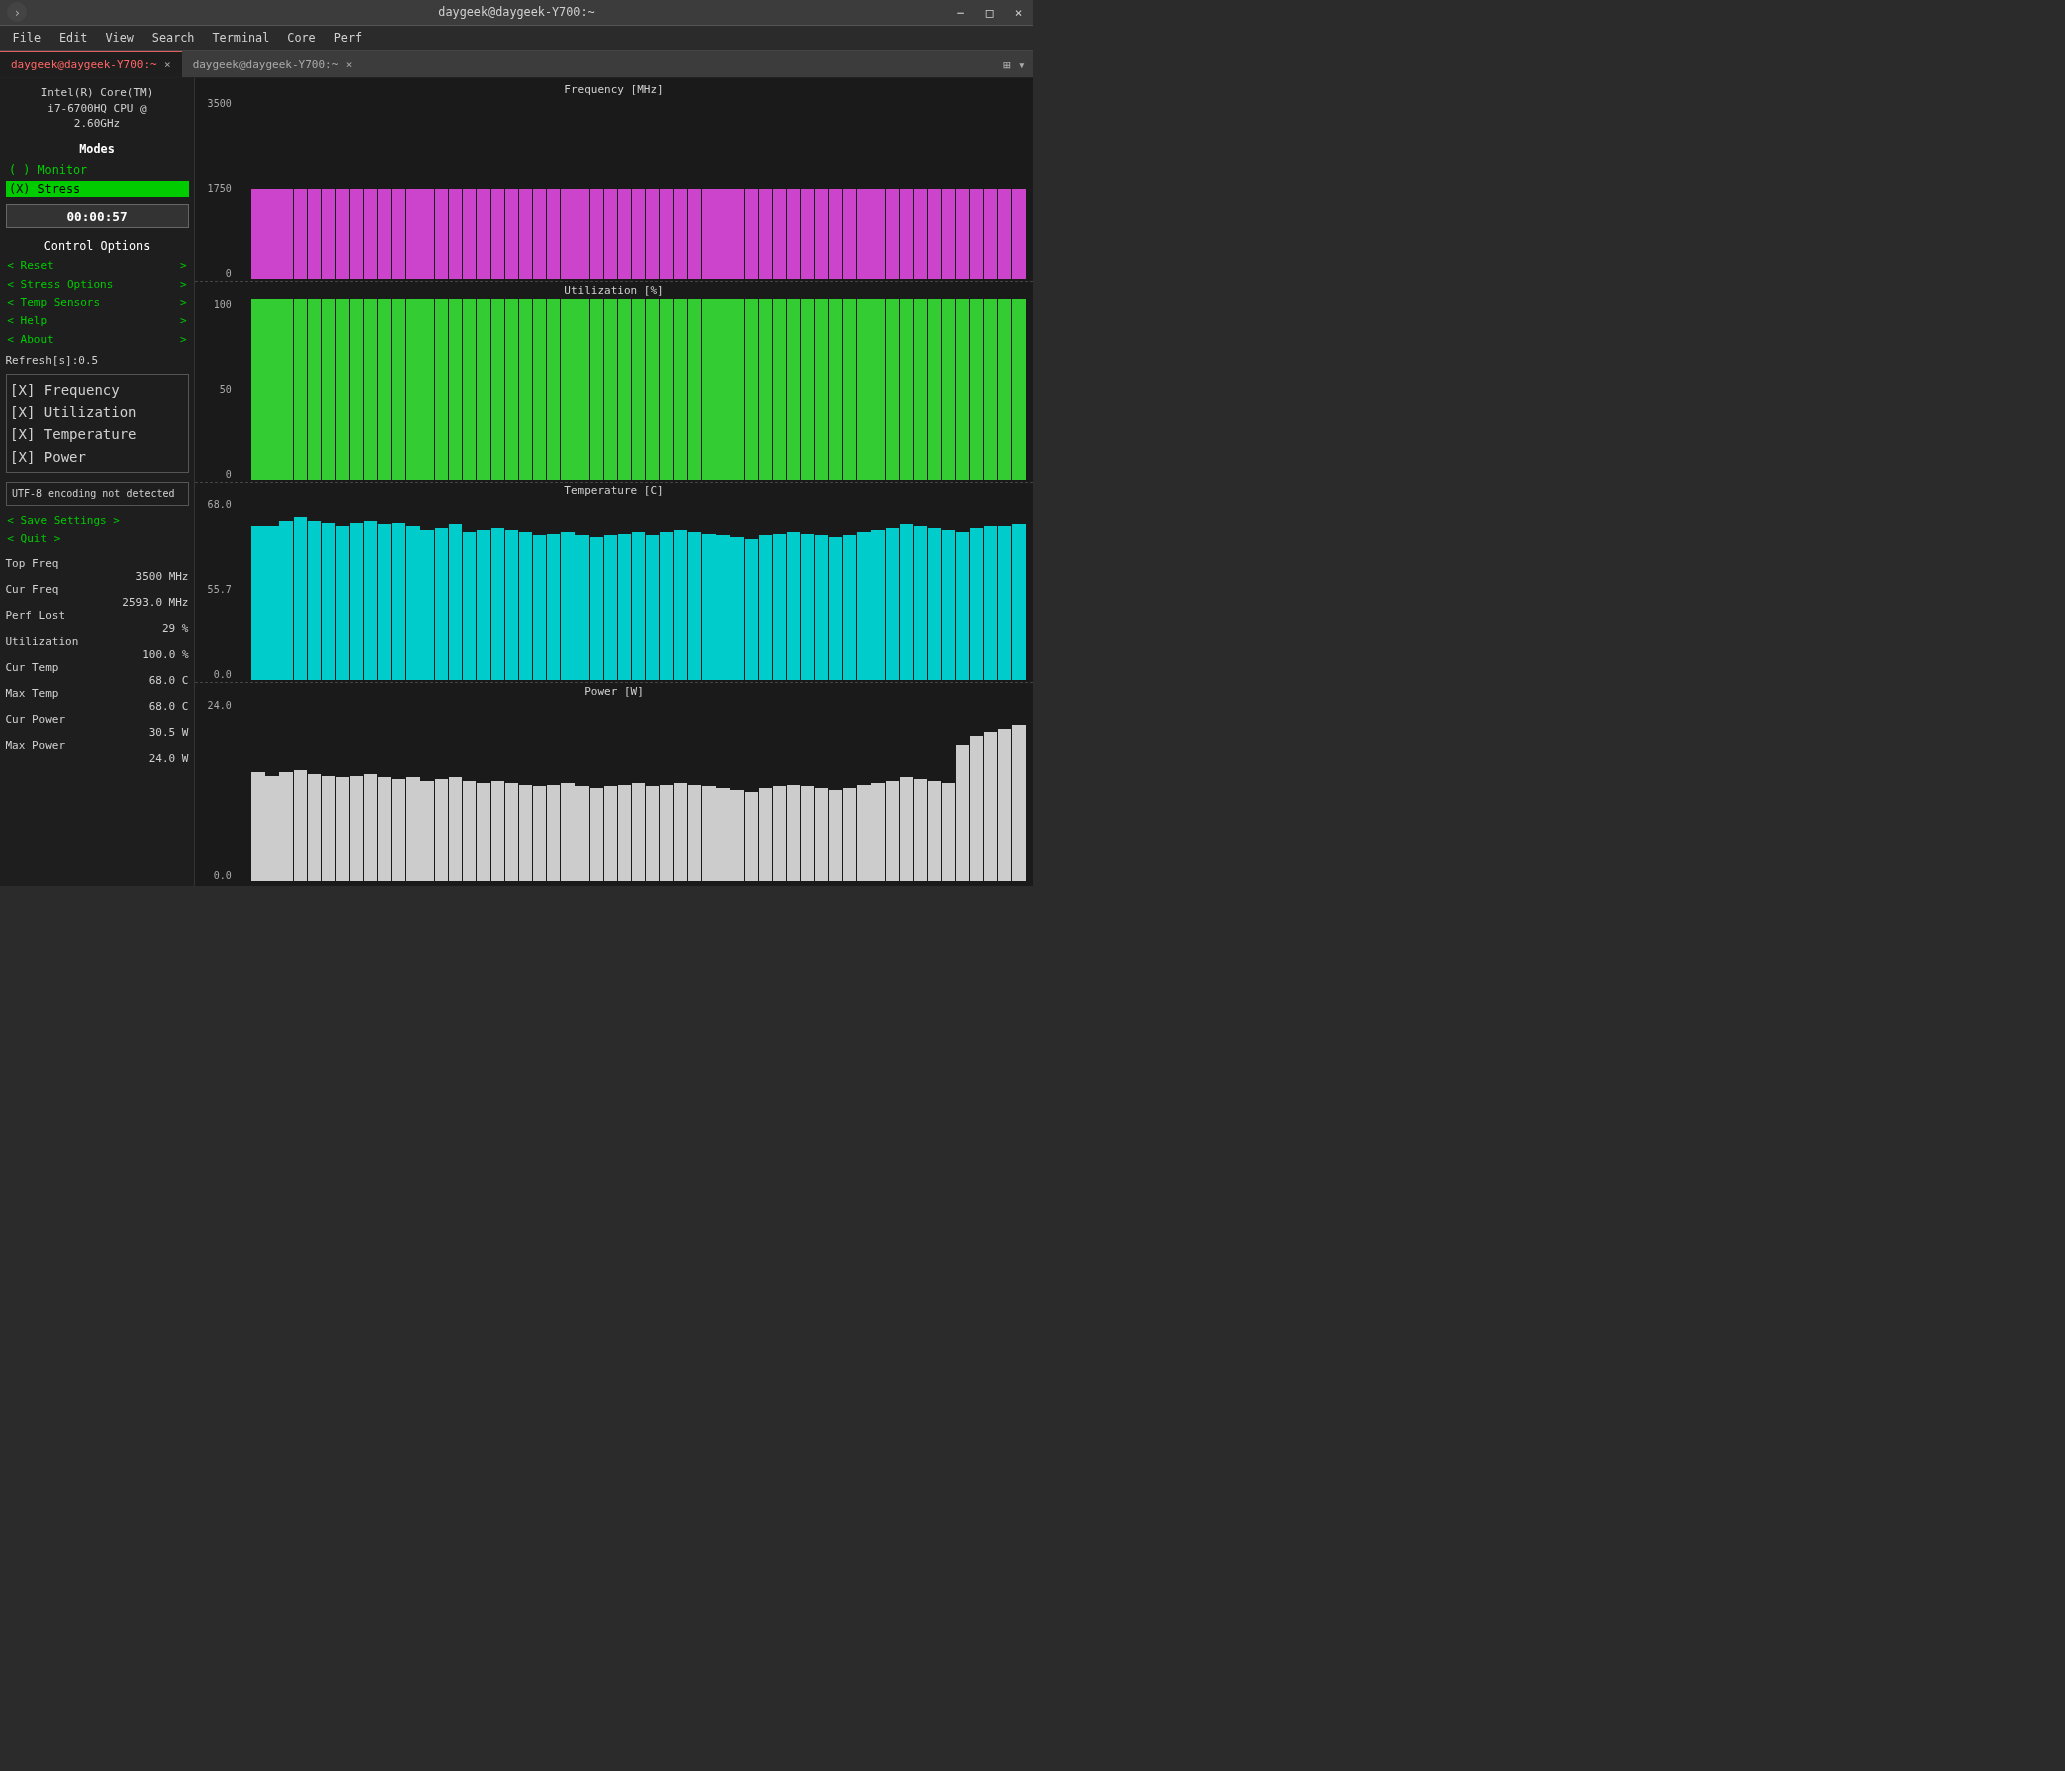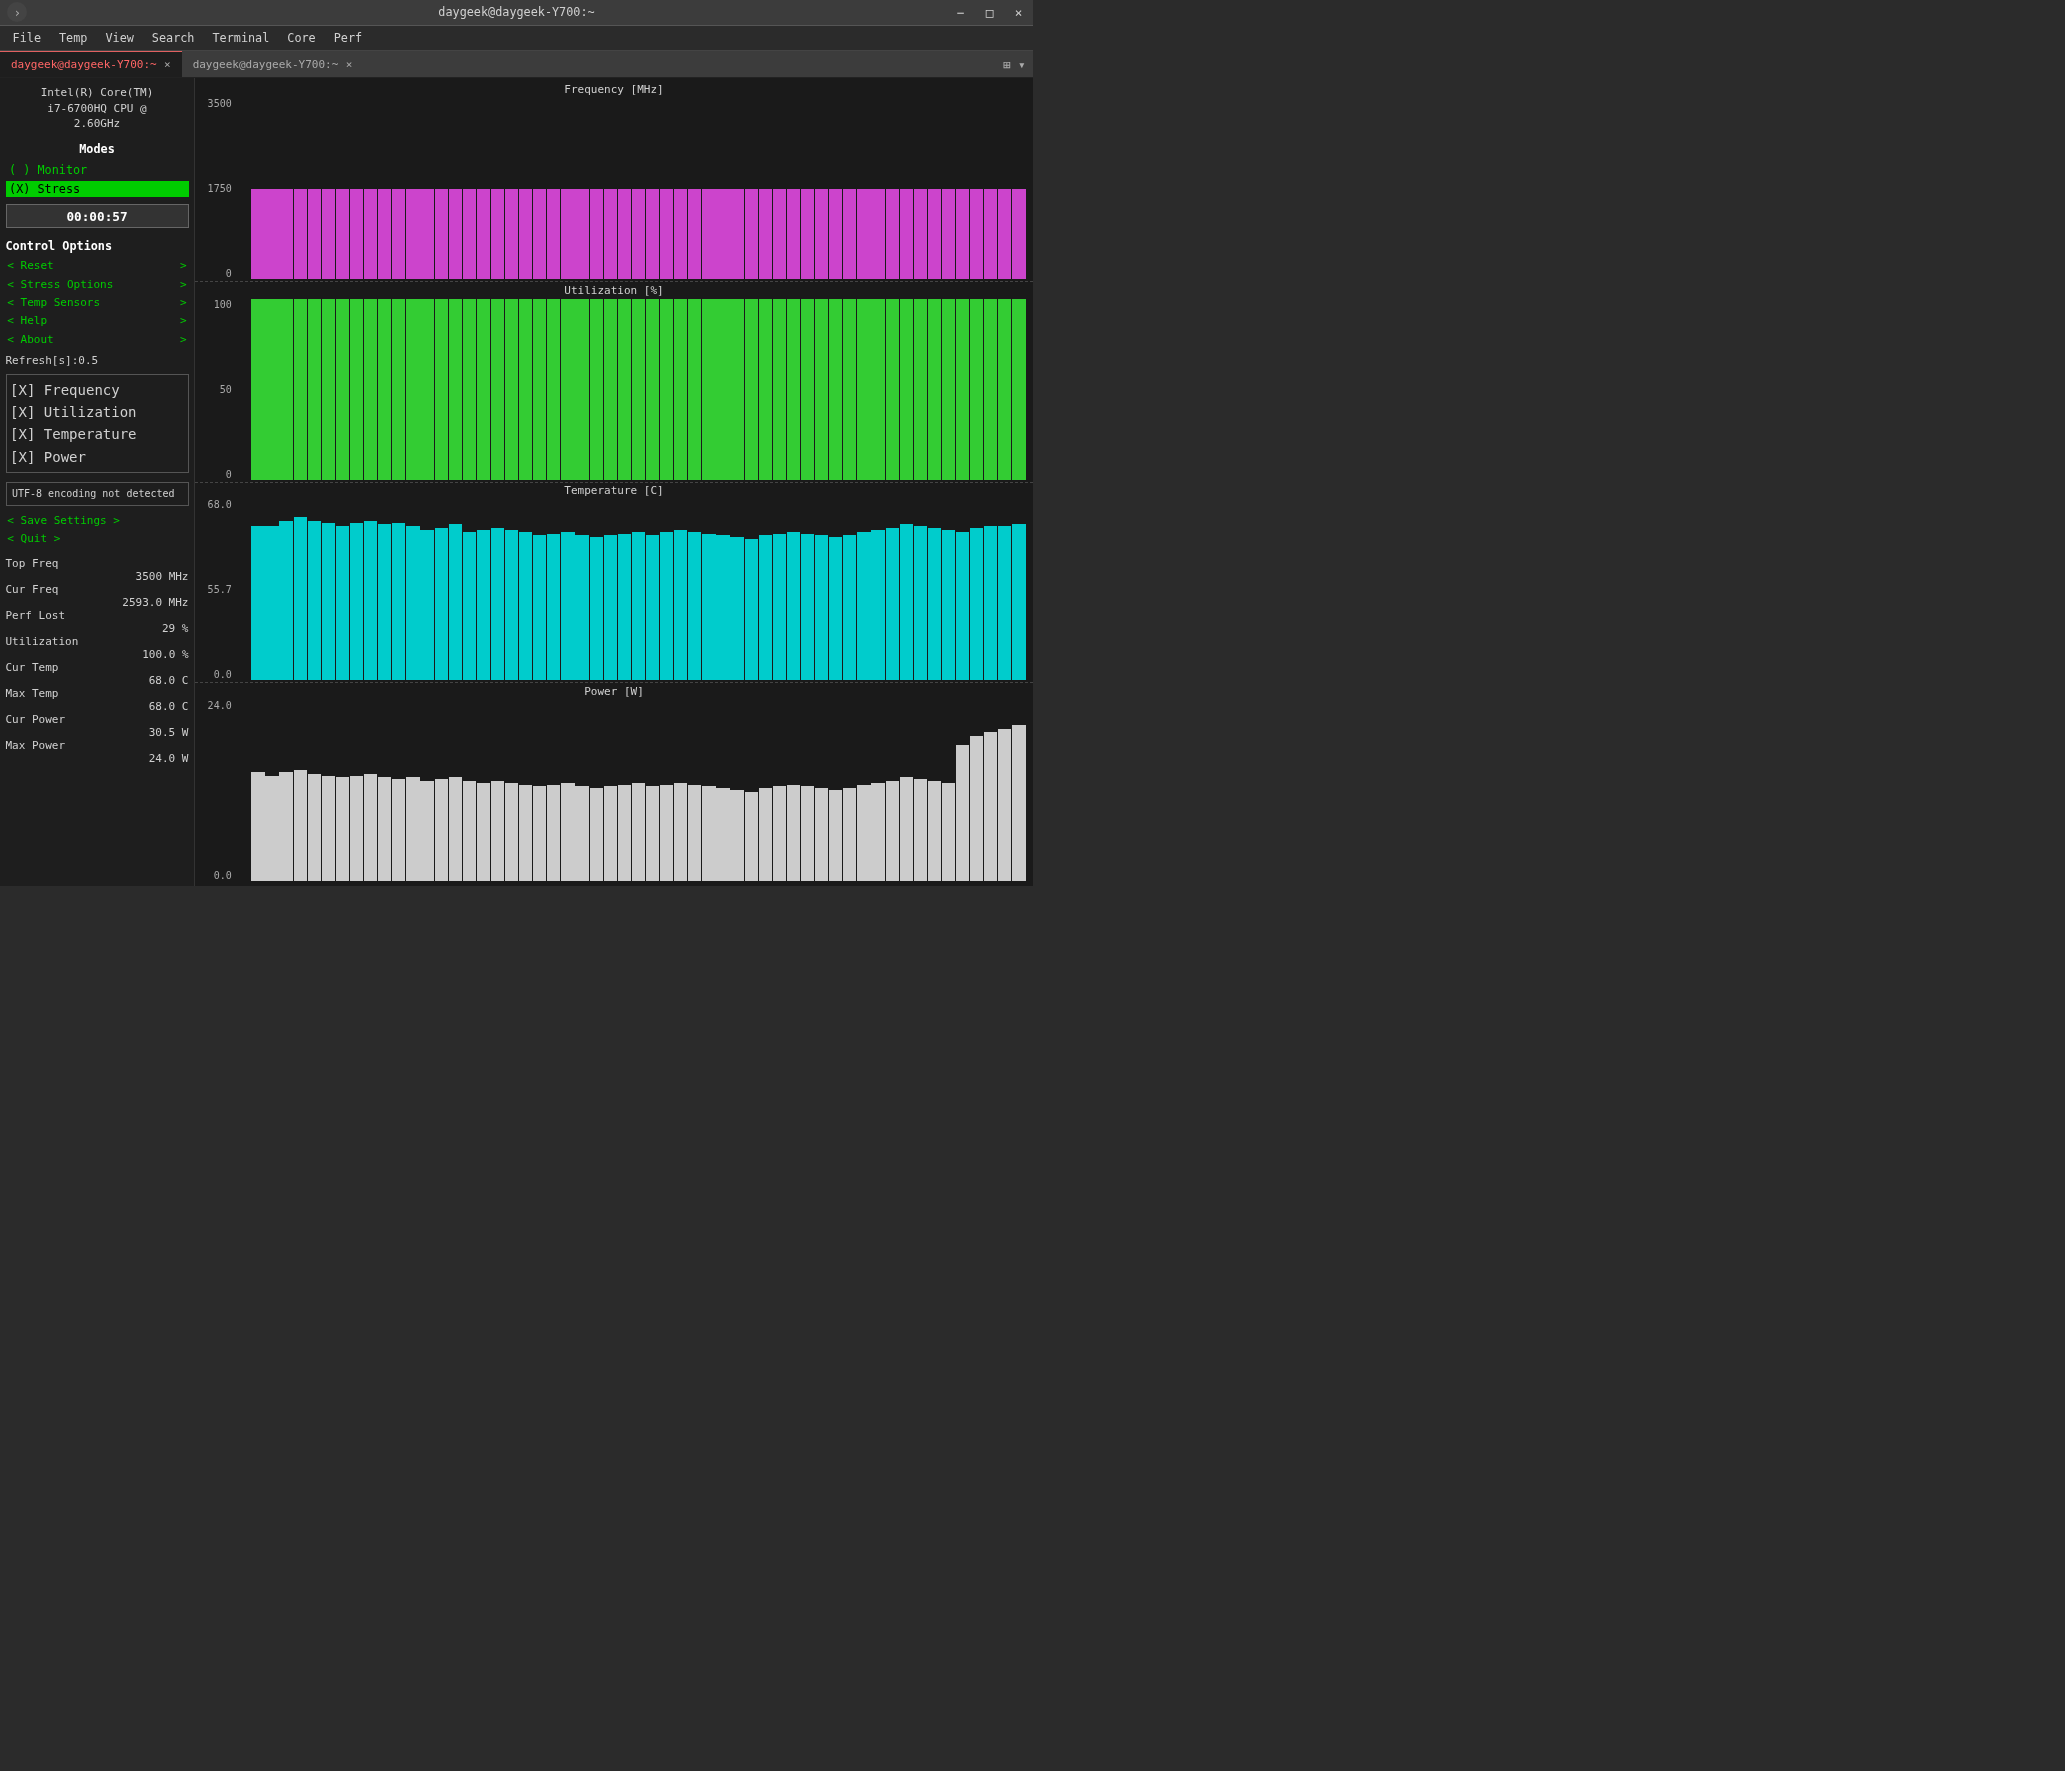--- a/index.html
+++ b/index.html
@@ -142,22 +142,22 @@
       border: 0.9px solid #666;
       text-align: center;
       padding: 3.6px;
       color: #fff;
       font-size: 12.7px;
       font-weight: bold;
       margin: 3.6px 0;
     }
     .control-title {
       color: #fff;
-      font-weight: bold;
-      text-align: left;
+      font-weight: normal;
+      text-align: center;
       margin: 3.6px 0 1.8px 0;
     }
     .control-link {
       color: #00cc00;
       font-size: 11px;
       cursor: pointer;
       display: flex;
       justify-content: space-between;
       padding: 0.9px 1.8px;
     }
@@ -263,21 +263,21 @@
   <span id="titlebar-title">daygeek@daygeek-Y700:~</span>
   <div id="titlebar-controls">
     <div class="title-btn">−</div>
     <div class="title-btn">□</div>
     <div class="title-btn">×</div>
   </div>
 </div>
 
 <div id="menubar">
   <span class="menu-item">File</span>
-  <span class="menu-item">Temp</span>
+  <span class="menu-item">Edit</span>
   <span class="menu-item">View</span>
   <span class="menu-item">Search</span>
   <span class="menu-item">Terminal</span>
   <span class="menu-item">Core</span>
   <span class="menu-item">Perf</span>
 </div>
 
 <div id="tabbar">
   <div class="tab active">
     <span>daygeek@daygeek-Y700:~</span>

